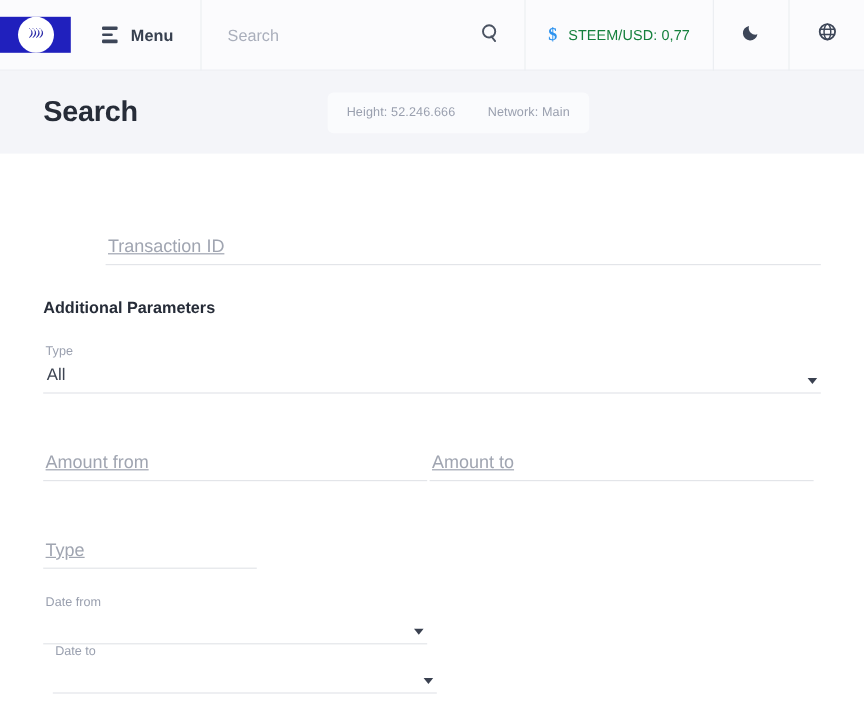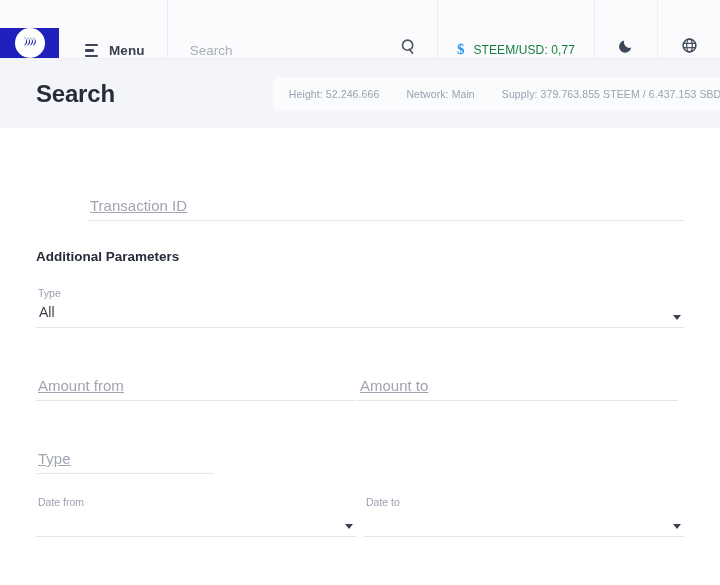--- a/index.html
+++ b/index.html
@@ -11,21 +11,21 @@
   body {
     font-family: "Liberation Sans", sans-serif;
     background: #ffffff;
     color: #2f3542;
     -webkit-font-smoothing: antialiased;
   }
 
   
   .topbar {
     display: flex;
-    align-items: flex-end;
+    align-items: center;
     height: 59px;
     background: #fbfbfd;
     border-bottom: 1px solid #eceef2;
   }
   .logo-box {
     width: 59px;
     min-width: 59px;
     background: #2020bd;
     display: flex;
     align-items: center;
@@ -209,21 +209,21 @@
   }
 
   .type-all-field { margin-top: 23px; width: 100%; }
 
   .amount-row { margin-top: 28px; }
   .amount-from { width: 320px; padding-top: 20px; }
   .amount-to { width: 320px; margin-left: 2px; padding-top: 20px; }
 
   .type-free-field { margin-top: 28px; width: 178px; padding-top: 20px; }
 
-  .date-row { margin-top: 22px; }
+  .date-row { margin-top: 22px; flex-direction: column; }
   .date-from { width: 320px; }
   .date-to { width: 320px; margin-left: 8px; }
 </style>
 </head>
 <body>
 
 <div class="topbar">
 
   <div class="logo-box">
     <div class="logo-circle">
@@ -292,21 +292,20 @@
     </span>
   </div>
 
 </div>
 
 <div class="page-band">
   <div class="page-title">Search</div>
   <div class="stats-pill">
     <span class="stat">Height: 52.246.666</span>
     <span class="stat">Network: Main</span>
-    <span class="stat">Supply: 379.763.855 STEEM / 6.437.153 SBD</span>
   </div>
 </div>
 
 <div class="body-area">
 
   <div class="row top-fields">
 
     <div class="field txid-field">
       <div class="field-placeholder">Transaction ID</div>
     </div>

